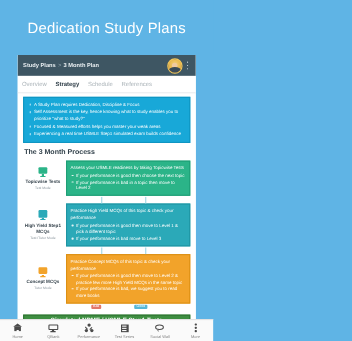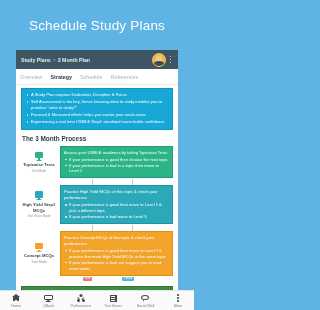--- a/index.html
+++ b/index.html
@@ -286,21 +286,21 @@
     border-top: 2.2px solid #4A4A4A;
   }
   
   .ico-more { display: flex; flex-direction: column; align-items: center; justify-content: center; gap: 1.3px; }
   .ico-more i { width: 1.5px; height: 1.5px; border-radius: 50%; background: #4A4A4A; display: block; }
 </style>
 </head>
 <body>
 
 <div class="app-banner">
-  <div class="app-banner-title">Schedule Study Plans</div>
+  <div class="app-banner-title">Dedication Study Plans</div>
 </div>
 
 <div class="card">
 
   <div class="card-header">
     <div class="breadcrumb">
       <span>Study Plans</span>
       <span class="crumb-sep">&gt;</span>
       <span>3 Month Plan</span>
     </div>

